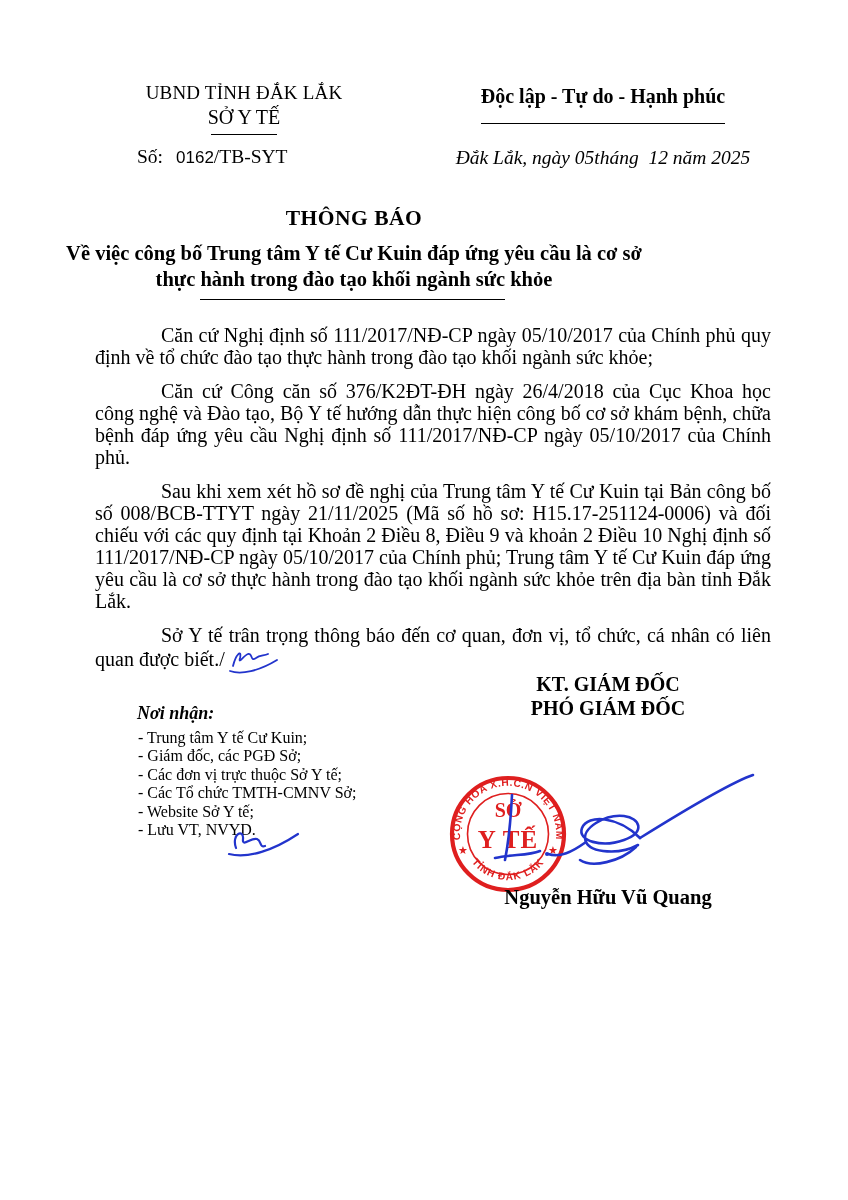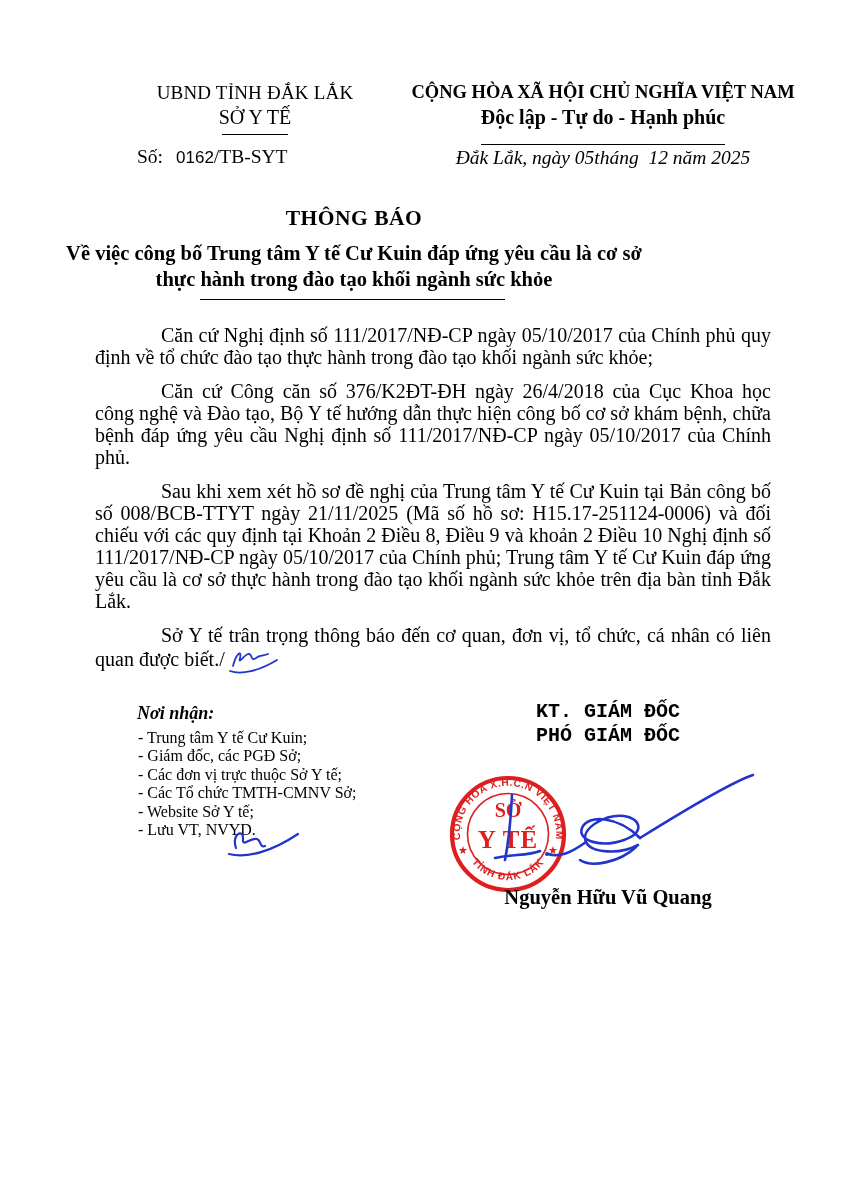--- a/index.html
+++ b/index.html
@@ -1,20 +1,20 @@
 <!DOCTYPE html>
 <html><head>
 <meta charset="utf-8">
 <style>
   html,body {margin:0; padding:0; background:#ffffff;}
   .page {position:relative; width:848px; height:1200px; background:#ffffff; overflow:hidden;
          font-family:"Liberation Serif","DejaVu Serif",serif; color:#000;}
 
   
-  .header-left {position:absolute; left:97px; top:82px; width:316px; text-align:center;}
+  .header-left {position:absolute; left:86px; top:82px; width:316px; text-align:center;}
   .org-parent {font-size:19px; letter-spacing:0.2px;}
   .org-name {font-size:20px; font-weight:normal; margin-top:2px;}
   .org-rule {width:66px; border-top:1.6px solid #000; margin:5px auto 0; height:0;}
   .doc-number {position:absolute; left:137px; top:146px; font-size:19.5px;}
   .doc-number .lbl {}
   .doc-number .num {font-family:"Liberation Sans",sans-serif; font-size:17px;margin-left:13px;}
 
   .header-right {position:absolute; left:405px; top:82px; width:396px; text-align:center;}
   .motto1 {font-size:18.5px; font-weight:bold; white-space:nowrap;}
   .motto2-wrap {margin-top:3px;}
@@ -34,21 +34,21 @@
   .body-block p {margin:0 0 12px 0; text-indent:66px;}
   .paraph-inline {display:inline-block; vertical-align:-10px; margin-left:2px;}
 
   
   .recipients {position:absolute; left:137px; top:703px; width:270px;}
   .recipients-label {font-size:18px; font-weight:bold; font-style:italic; margin-bottom:5px;}
   .recipients ul {list-style:none; margin:1px; padding:0; font-size:16px; line-height:18.4px;}
   .paraph2 {position:absolute; left:226px; top:826px;}
 
   
-  .sig-block {position:absolute; left:458px; top:700px; width:300px; text-align:center; z-index:4;font-family:Liberation Mono, monospace;}
+  .sig-block {position:absolute; left:458px; top:672px; width:300px; text-align:center; z-index:4;}
   .sig-title {font-size:20px; font-weight:bold; line-height:24px;}
   .signer-name {position:absolute; left:448px; top:886px; width:320px; text-align:center;
                 font-size:20.5px; font-weight:bold; z-index:5;}
   .seal {position:absolute; left:446px; top:772px; z-index:1;}
   .seal text {font-family:"Liberation Sans",sans-serif;}
   .seal .center-txt {font-family:"Liberation Serif",serif;}
   .signature {position:absolute; left:440px; top:750px; z-index:3;}
 </style>
 </head>
 <body>
@@ -58,21 +58,20 @@
   <div class="header-left">
     <div class="org-parent">UBND TỈNH ĐẮK LẮK</div>
     <div class="org-name">SỞ Y TẾ</div>
     <div class="org-rule"></div>
   </div>
   <div class="doc-number">
     <span class="lbl">Số:</span><span class="num">0162</span><span>/TB-SYT</span>
   </div>
 
   <div class="header-right">
-    <div class="motto1">CỘNG HÒA XÃ HỘI CHỦ NGHĨA VIỆT NAM</div>
     <div class="motto2-wrap"><span class="motto2">Độc lập - Tự do - Hạnh phúc</span></div>
   </div>
   <div class="dateline">Đắk Lắk, ngày 05tháng  12 năm 2025</div>
 
   <div class="title-block">
     <div class="doc-type">THÔNG BÁO</div>
     <div class="subject">
       <div>Về việc công bố Trung tâm Y tế Cư Kuin đáp ứng yêu cầu là cơ sở</div>
       <div><span>thực </span><span class="u">hành trong đào tạo khối ngành sức</span><span> khỏe</span></div>
     </div>

